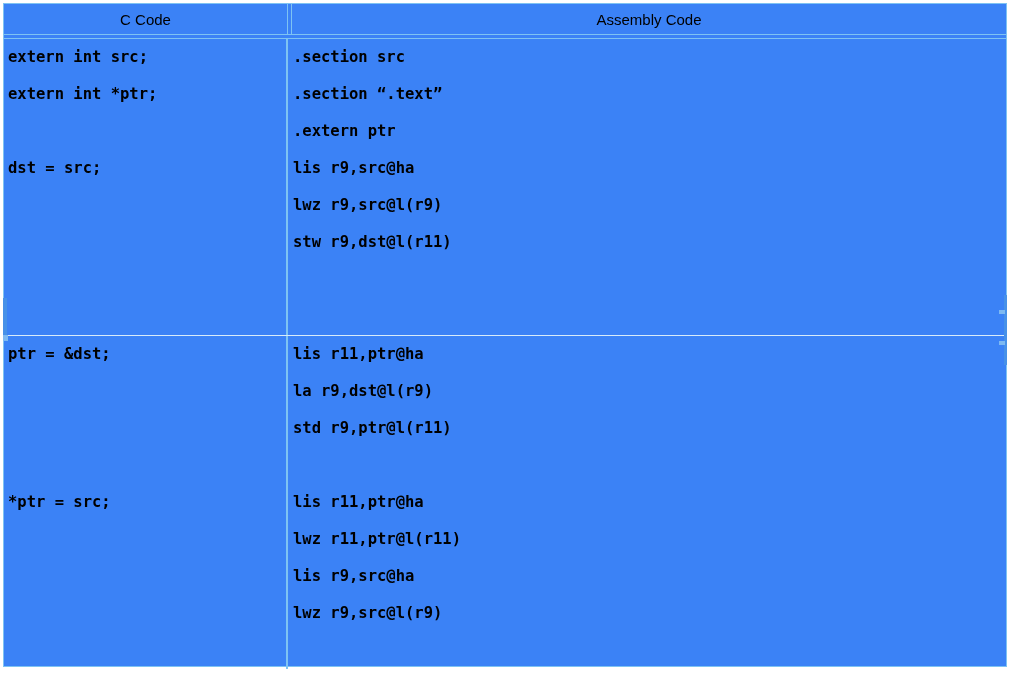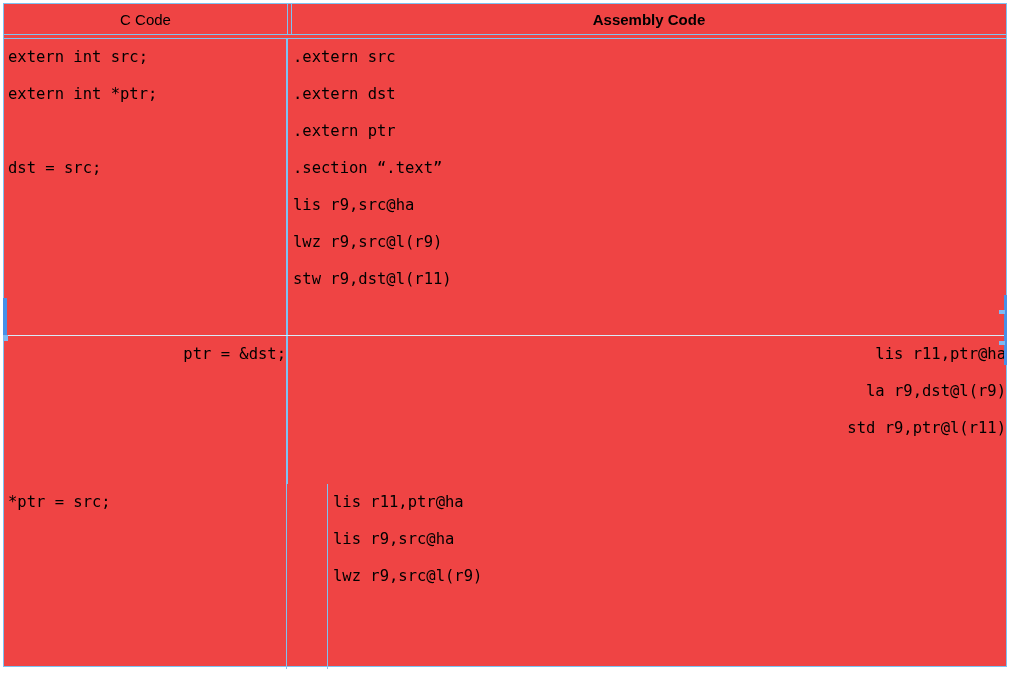--- a/index.html
+++ b/index.html
@@ -12,21 +12,21 @@
     overflow: hidden;
   }
   .frame {
     position: absolute;
     left: 3px;
     top: 3px;
     width: 1002px;
     height: 662px;
     border: 1px solid var(--border);
     box-sizing: content-box;
-    background: #ef4444;
+    background: #3b82f6;
   }
   
   .header-row {
     display: flex;
     height: 30px;
     border-bottom: 1px solid var(--border);
   }
   .hcell {
     display: flex;
     align-items: center;
@@ -35,29 +35,29 @@
     color: var(--text);
   }
   .hcell.left {
     width: 283px;
     border-right: 1px solid var(--border);
   }
   .hcell.right {
     flex: 1;
     border-left: 1px solid var(--border);
     margin-left: 3px;
-    font-weight: bold;
   }
   
   .body {
     margin-top: 3px;
     border-top: 1px solid var(--border);
   }
   .trow {
     display: flex;
+    font-weight: bold;
   }
   .trow.hover-boundary {
     border-top: 1px solid var(--faint-line);
   }
   .cell {
     font-family: "DejaVu Sans Mono", monospace;
     font-size: 15.5px;
     color: var(--text);
     white-space: pre;
     overflow: hidden;
@@ -71,22 +71,22 @@
   .cell.asm-col {
     flex: 1;
     border-left: 1px solid var(--border);
     padding-left: 5px;
   }
   .code-line {
     height: 37px;
     line-height: 37px;
   }
   .trow[data-row="0"] { height: 296px; }
-  .trow[data-row="1"] { height: 148px; text-align: right; }
-  .trow[data-row="2"] { height: 185px; gap: 40px; }
+  .trow[data-row="1"] { height: 148px; }
+  .trow[data-row="2"] { height: 185px; }
   
   .handle-left {
     position: absolute;
     left: -1px;
     top: 294px;
     width: 4px;
     height: 37px;
     background: var(--handle);
   }
   .handle-left-tick {
@@ -128,29 +128,29 @@
 <div class="frame">
 
   <div class="header-row">
     <div class="hcell left">C Code</div>
     <div class="hcell right">Assembly Code</div>
   </div>
 
   <div class="body" id="table-body">
       <div class="trow" data-row="0">
         <div class="cell c-col"><div class="code-line">extern int src;</div><div class="code-line">extern int *ptr;</div><div class="code-line">&nbsp;</div><div class="code-line">dst = src;</div></div>
-        <div class="cell asm-col"><div class="code-line">.extern src</div><div class="code-line">.extern dst</div><div class="code-line">.extern ptr</div><div class="code-line">.section “.text”</div><div class="code-line">lis r9,src@ha</div><div class="code-line">lwz r9,src@l(r9)</div><div class="code-line">stw r9,dst@l(r11)</div></div>
+        <div class="cell asm-col"><div class="code-line">.section src</div><div class="code-line">.section “.text”</div><div class="code-line">.extern ptr</div><div class="code-line">lis r9,src@ha</div><div class="code-line">lwz r9,src@l(r9)</div><div class="code-line">stw r9,dst@l(r11)</div></div>
       </div>
       <div class="trow hover-boundary" data-row="1">
         <div class="cell c-col"><div class="code-line">ptr = &amp;dst;</div></div>
         <div class="cell asm-col"><div class="code-line">lis r11,ptr@ha</div><div class="code-line">la r9,dst@l(r9)</div><div class="code-line">std r9,ptr@l(r11)</div></div>
       </div>
       <div class="trow" data-row="2">
         <div class="cell c-col"><div class="code-line">*ptr = src;</div></div>
-        <div class="cell asm-col"><div class="code-line">lis r11,ptr@ha</div><div class="code-line">lis r9,src@ha</div><div class="code-line">lwz r9,src@l(r9)</div></div>
+        <div class="cell asm-col"><div class="code-line">lis r11,ptr@ha</div><div class="code-line">lwz r11,ptr@l(r11)</div><div class="code-line">lis r9,src@ha</div><div class="code-line">lwz r9,src@l(r9)</div></div>
       </div>
     </div>
 
   <div class="handle-left"></div>
   <div class="handle-left-tick"></div>
   <div class="handle-right"></div>
   <div class="handle-right-tick1"></div>
   <div class="handle-right-tick2"></div>
 
 </div>

